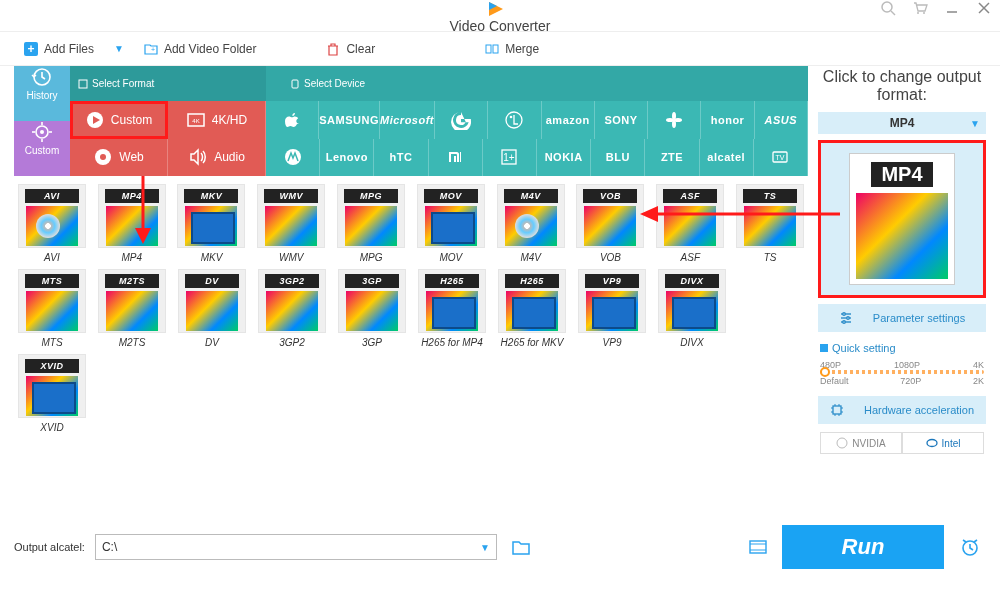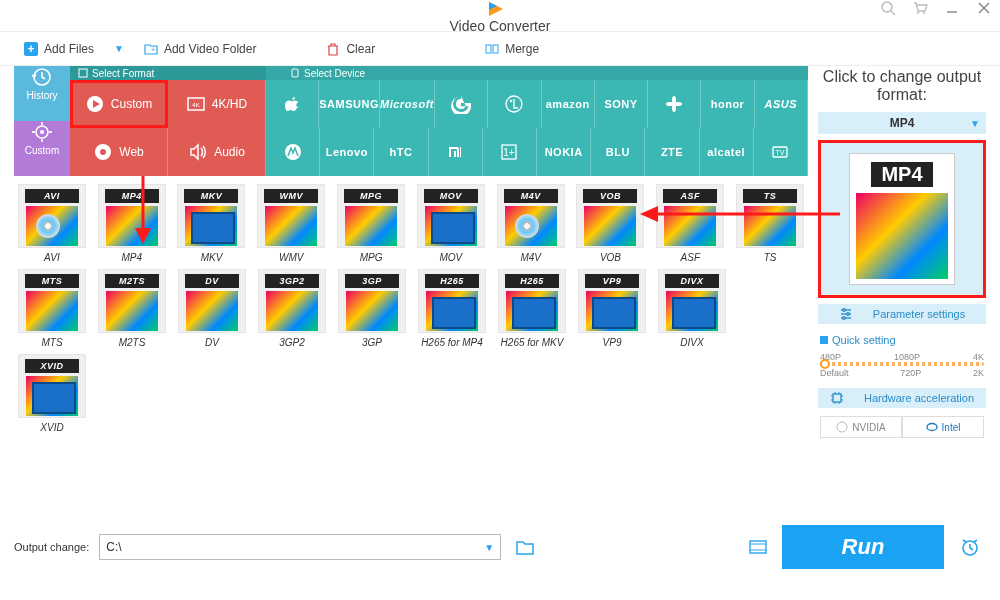--- a/index.html
+++ b/index.html
@@ -27,21 +27,21 @@
 
 
 .catwrap { display:flex; height:110px; position:relative;}
 .sidecol { width:56px; display:flex; flex-direction:column;}
 .sidecell { flex:1; display:flex; flex-direction:column; align-items:center; justify-content:flex-start; color:#fff; font-size:10px; gap:2px;}
 .sidecell.history { background:#5ab9dc;}
 .sidecell.custom  { background:#b47ad8;}
 .sidecell svg{width:22px;height:22px;}
 
 .catgrid { flex:1; display:flex; flex-direction:column; background:#3bb8b4;}
-.cat-head-row{display:flex; height:14px; font-size:10px; color:#fff;}
+.cat-head-row{display:flex; height:35px; font-size:10px; color:#fff;}
 .cat-head-format{width:196px; background:#2d9a9a; display:flex; align-items:center; gap:4px; padding-left:8px;}
 .cat-head-device{flex:1; background:#33a8a6; display:flex; align-items:center; gap:4px; padding-left:24px;}
 .cat-small-ic{width:10px;height:10px;}
 
 .catrow { flex:1; display:flex;}
 .catcell { display:flex; align-items:center; justify-content:center; color:#fff; font-size:12px; gap:6px; border-right:1px solid rgba(255,255,255,.25);}
 .catcell.type  { width:98px; background:#e15b55;}
 .catcell.type.sel { outline:3px solid #ff1a1a; outline-offset:-3px;}
 .catcell.brand { flex:1; background:#3bb8b4;}
 .catcell svg{width:20px;height:20px;}
@@ -64,21 +64,21 @@
 .fm-label { font-size:10px; color:#333;}
 
 
 .rp-hint{font-size:16px; color:#444; text-align:center; padding:2px 0;}
 .rp-select { height:22px; background:#d8eef9; padding:0 8px; display:flex; align-items:center; justify-content:center; font-size:12px; font-weight:bold; cursor:pointer; position:relative;}
 .rp-select .tri{position:absolute; right:6px; color:#2aa3ef; font-size:10px;}
 .rp-preview { height:158px; background:#d8eef9; outline:3px solid #ff1a1a; outline-offset:-3px; display:flex; align-items:center; justify-content:center;}
 .rp-preview .pv { width:106px; height:132px; background:#fff; border:1px solid #ccc; display:flex; flex-direction:column; align-items:center; padding-top:8px;}
 .rp-preview .pv .big{font-size:20px;font-weight:bold;background:#222;color:#fff;padding:1px 10px;}
 .rp-preview .pv .art{width:92px;height:86px;background:linear-gradient(135deg,#e06,#fc0 40%,#08f 70%,#0c6);margin-top:6px;}
-.rp-btn { height:20px; background:#d8eef9; display:flex; align-items:center; justify-content:center; gap:20px; font-size:11px; color:#2a7; cursor:pointer; color:#2a8cc9;}
+.rp-btn { height:28px; background:#d8eef9; display:flex; align-items:center; justify-content:center; gap:20px; font-size:11px; color:#2a7; cursor:pointer; color:#2a8cc9;}
 .rp-btn svg{width:14px;height:14px;}
 .rp-quick { padding:4px 2px;}
 .rp-quick .ql{display:flex;align-items:center;gap:4px;font-size:11px;color:#2a8cc9;margin-bottom:6px;}
 .rp-quick .sq{width:8px;height:8px;background:#2aa3ef;}
 .rp-quick .track{height:4px;background:repeating-linear-gradient(90deg,#ffb060 0,#ffb060 3px,transparent 3px,transparent 6px);border-radius:2px;position:relative;}
 .rp-quick .thumb{position:absolute;left:0;top:-3px;width:10px;height:10px;border-radius:50%;background:#fff;border:2px solid #ff9a1a;}
 .rp-quick .marks{display:flex;justify-content:space-between;font-size:9px;color:#888;margin-top:2px;}
 .rp-hw { padding:2px;}
 .hw-badges{display:flex;gap:0;}
 .hw-badge{height:22px;flex:1;border:1px solid #ddd;display:flex;align-items:center;justify-content:center;font-size:10px;color:#888;gap:4px;}
@@ -552,21 +552,21 @@
               <ellipse cx="6" cy="6" rx="5" ry="3.5" fill="none" stroke="#1a76bb" stroke-width="1.3"></ellipse>
             </svg>
           <span>Intel</span>
         </div>
       </div>
     </div>
   </div>
 </div>
 
 <div class="bottom">
-  <span class="out-lbl">Output change:</span>
+  <span class="out-lbl">Output alcatel:</span>
   <div class="out-input">
     <span>C:\</span>
     <span class="otri">▼</span>
   </div>
   <div class="bot-ic">
       <svg viewBox="0 0 20 18">
         <path d="M2 4h6l2 2h8v10H2z" fill="none" stroke="#2aa3ef" stroke-width="1.5"></path>
       </svg>
     </div>
   <div class="spacer"></div>

